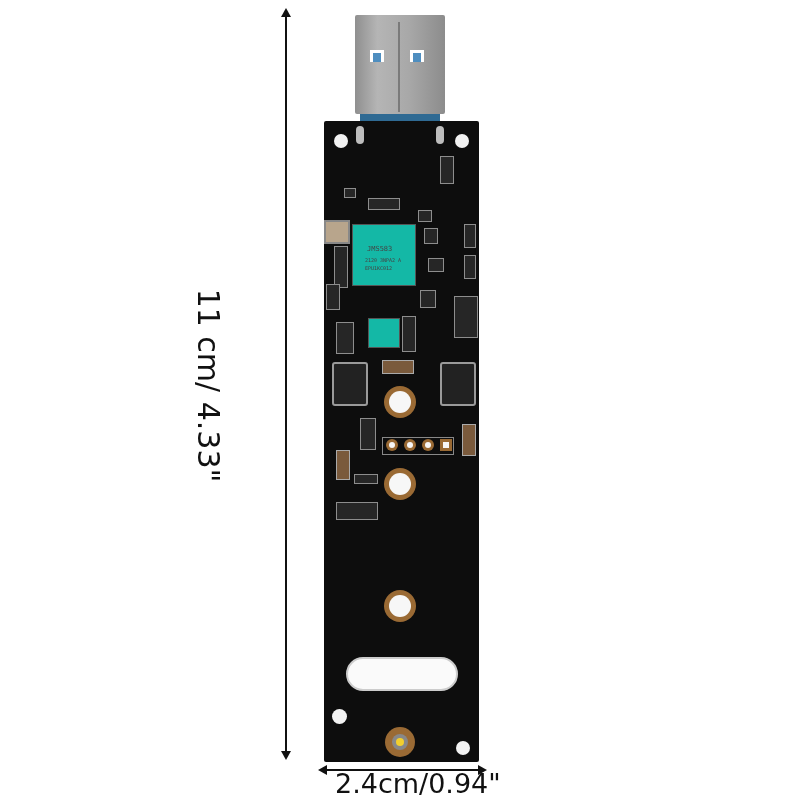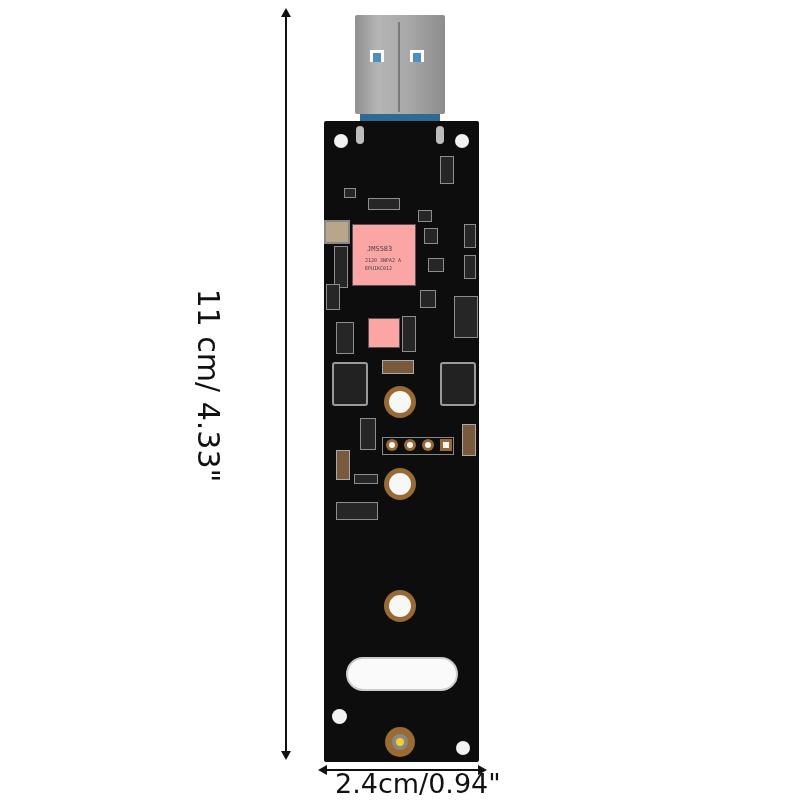--- a/index.html
+++ b/index.html
@@ -11,21 +11,21 @@
   
   .usb { left:355px; top:15px; width:90px; height:99px; background:linear-gradient(90deg,#8f8f8f 0%,#b5b5b5 25%,#a8a8a8 60%,#8c8c8c 100%); border-radius:2px; }
   .usb-band { left:360px; top:114px; width:80px; height:8px; background:#2f6a93; }
   .usb-win { top:50px; width:14px; height:12px; background:#fff; }
   .usb-win:after{ content:""; position:absolute; left:3px; top:3px; width:8px; height:9px; background:#4e8ec0; }
   .seam { left:398px; top:22px; width:2px; height:90px; background:#7a7a7a; }
   
   .pcb { left:324px; top:121px; width:155px; height:641px; background:#0d0d0d; clip-path:polygon(0 0,10px 0,10px 0,100% 0,100% 100%,0 100%); border-radius:2px; }
   .hole { border-radius:50%; background:#f2f2f2; }
   .pad { border-radius:50%; background:#f7f7f7; box-shadow:0 0 0 5px #9a6a34; }
-  .chip { background:#fca5a5; border:1px solid #555; }
+  .chip { background:#14b8a6; border:1px solid #555; }
   .comp { background:#262626; border:1px solid #8d8d8d; }
   .smd { background:#7a5a3c; border:1px solid #aaa; }
   .inductor { background:#222; border:2px solid #9a9a9a; border-radius:3px; }
   .slot { left:346px; top:657px; width:112px; height:34px; background:#fafafa; border-radius:17px; border:2px solid #ccc; box-sizing:border-box; }
   .arrow-line { background:#111; }
 </style>
 </head>
 <body>
 
 <div class="abs arrow-line" style="left:285px;top:12px;width:1.5px;height:745px;"></div>

